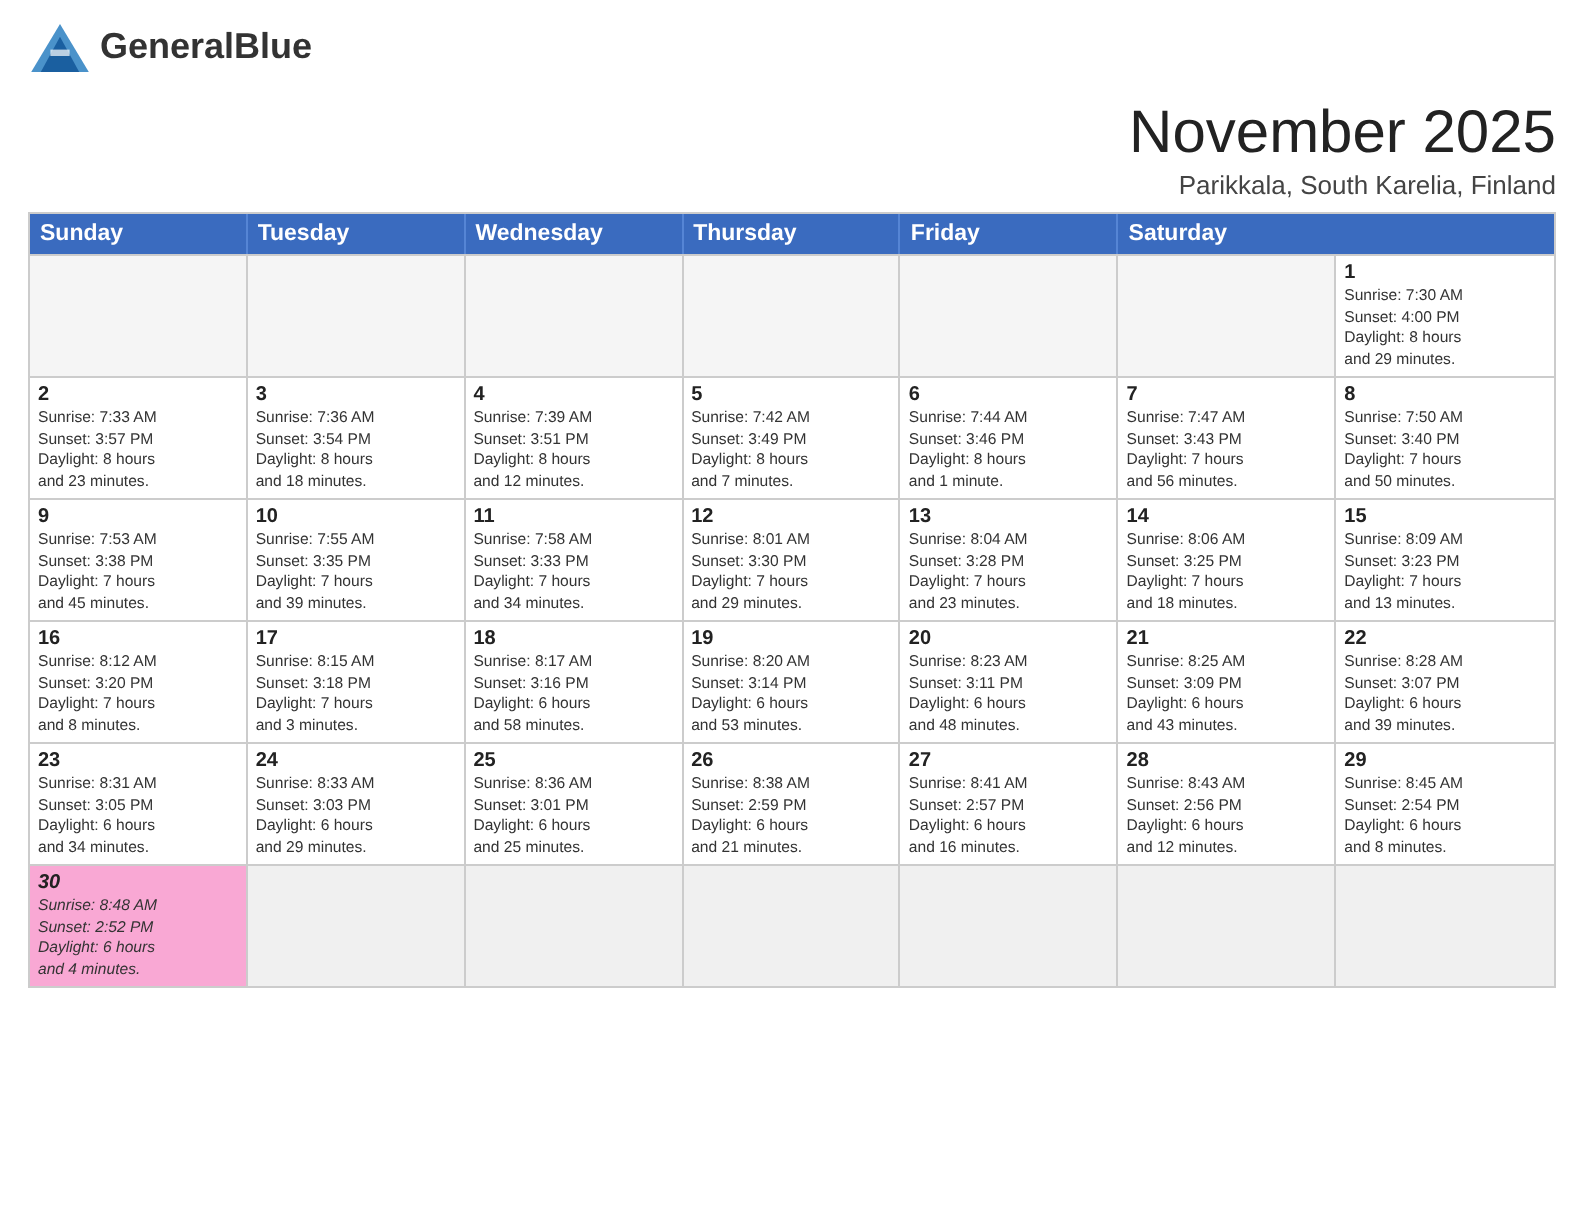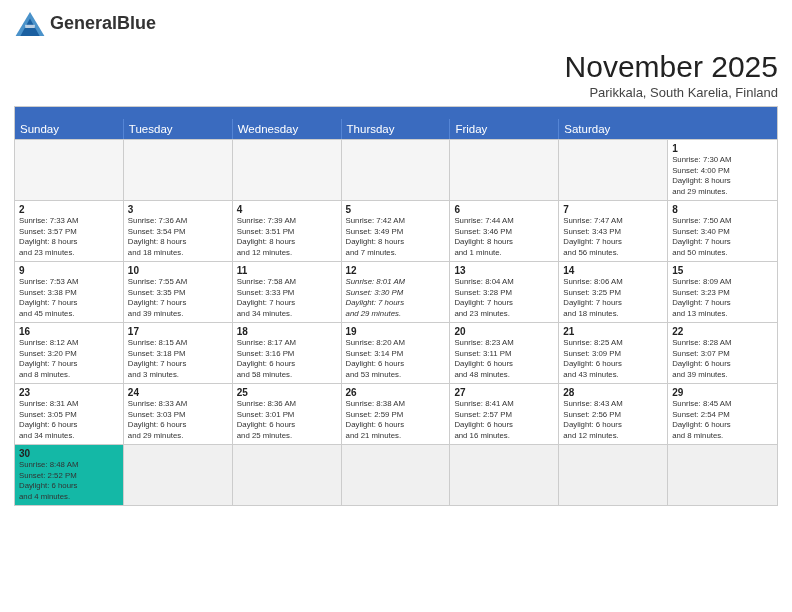--- a/index.html
+++ b/index.html
@@ -64,25 +64,24 @@
       border: 1px solid #ccc;
     }
     .day-headers {
       display: grid;
       grid-template-columns: repeat(7, 1fr);
       background: #3a6bbf;
     }
     .day-header {
       color: #fff;
       font-size: 11.5px;
-      font-weight: 400;
+      font-weight: 700;
       padding: 4px 5px;
       text-align: left;
       border-right: 1px solid #5585d5;
-      margin-top: 12px;
     }
     .day-header:last-child { border-right: none; }
     .calendar-body {
       flex: 1;
       display: flex;
       flex-direction: column;
     }
     .week-row {
       display: grid;
       grid-template-columns: repeat(7, 1fr);
@@ -109,21 +108,22 @@
     }
     .day-info {
       font-size: 7.8px;
       color: #333;
       line-height: 1.35;
     }
     .last-row .day-cell {
       background: #f0f0f0;
     }
     .last-row .day-cell.has-content {
-      background: #14b8a6;
+      background: #f9a8d4;
+      font-style: italic;
     }
   </style>
 </head>
 <body>
 
 <div class="page">
   <div class="header">
     <div class="logo">
       <svg class="logo-icon" viewBox="0 0 40 34" xmlns="http://www.w3.org/2000/svg">
         <polygon points="20,2 38,32 2,32" fill="#2a7fc1" opacity="0.85"></polygon>
@@ -233,21 +233,21 @@
           </div>
           <div class="day-cell">
             <div class="day-num">11</div>
             <div class="day-info" style="white-space: pre-line;">Sunrise: 7:58 AM
 Sunset: 3:33 PM
 Daylight: 7 hours
 and 34 minutes.</div>
           </div>
           <div class="day-cell">
             <div class="day-num">12</div>
-            <div class="day-info" style="white-space: pre-line; font-style: italic;">Sunrise: 8:01 AM
+            <div class="day-info" style="white-space: pre-line;">Sunrise: 8:01 AM
 Sunset: 3:30 PM
 Daylight: 7 hours
 and 29 minutes.</div>
           </div>
           <div class="day-cell">
             <div class="day-num">13</div>
             <div class="day-info" style="white-space: pre-line;">Sunrise: 8:04 AM
 Sunset: 3:28 PM
 Daylight: 7 hours
 and 23 minutes.</div>

